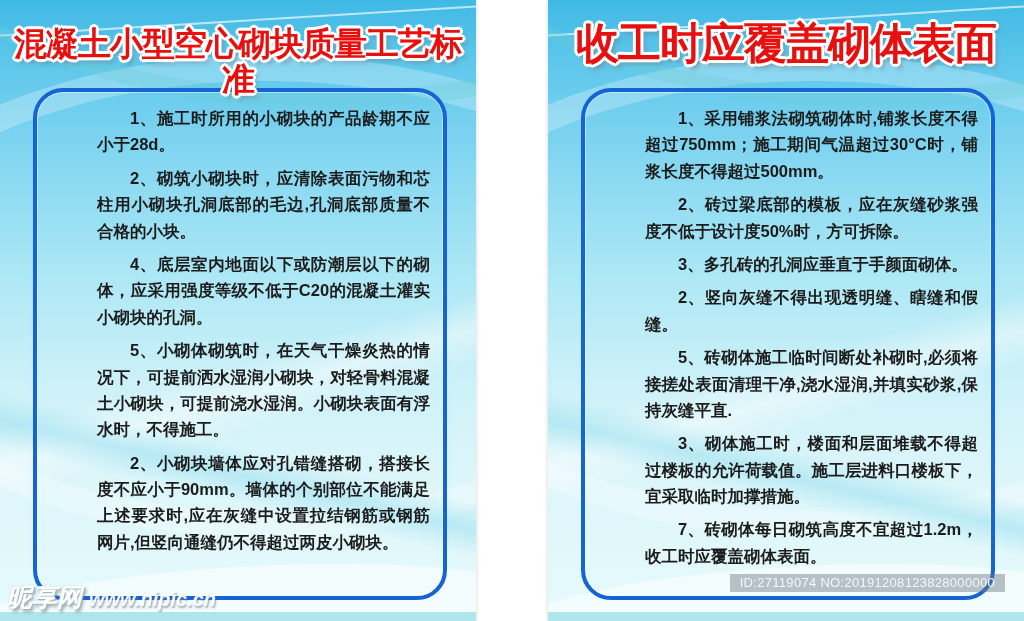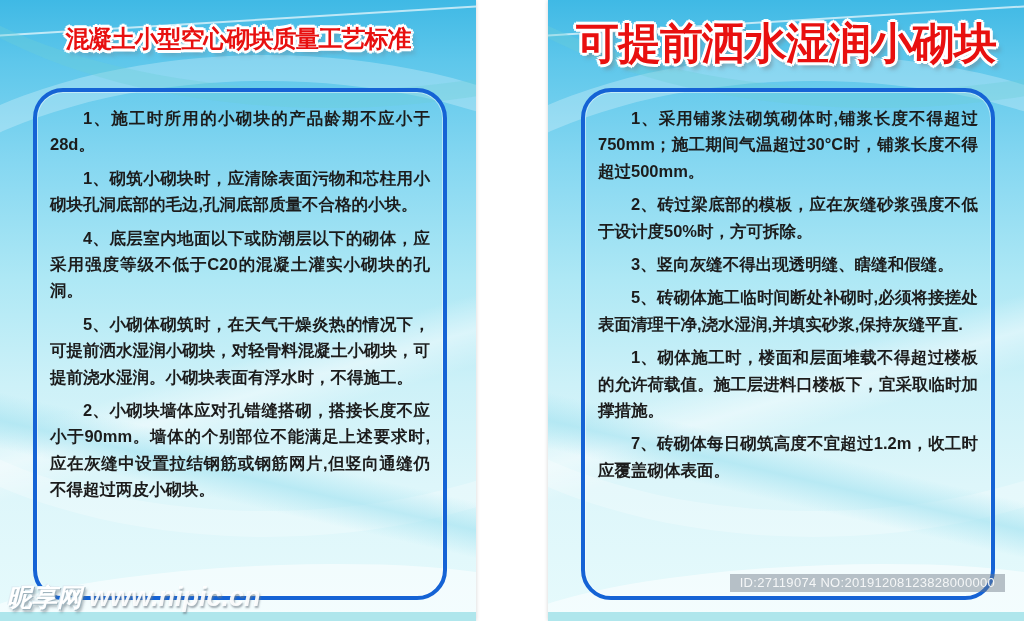--- a/index.html
+++ b/index.html
@@ -57,46 +57,46 @@
   
   .poster-title{
     position:relative;z-index:2;
     text-align:center;font-weight:900;line-height:1.1;
     color:#e8100f;letter-spacing:-1px;
     text-shadow:
       -2px -2px 0 #fff, 2px -2px 0 #fff, -2px 2px 0 #fff, 2px 2px 0 #fff,
       -3px 0 0 #fff, 3px 0 0 #fff, 0 -3px 0 #fff, 0 3px 0 #fff,
       4px 5px 4px rgba(110,120,130,.55);
   }
-  .poster-left .poster-title{font-size:24px;margin:26px 4px 0;}
+  .poster-left .poster-title{font-size:33px;margin:26px 4px 0;}
   .poster-right .poster-title{font-size:43px;margin:20px 4px 0;}
   
   .panel{
     position:absolute;z-index:1;left:33px;top:88px;
     width:414px;height:512px;box-sizing:border-box;
     border:4px solid #1563d5;border-radius:30px;
     box-shadow:inset 0 0 0 1px rgba(255,255,255,.45);
   }
   .panel-body{
     padding:13px 13px 0 13px;
     font-size:16.5px;font-weight:700;color:#1c1c1c;
-    line-height:1.6;text-align:justify;
+    line-height:1.6;text-align:justify;margin-left:47px;
   }
   .panel-body p{margin:0 0 7px 0;text-indent:2em;}
   
   .wm-logo{
     position:absolute;left:7px;bottom:7px;z-index:5;
     display:flex;align-items:baseline;gap:7px;font-style:italic;
   }
   .wm-logo .cn{
     font-size:25px;font-weight:900;color:#ffffff;
     text-shadow:1px 1px 0 #9fb3bd,-1px -1px 0 #dfeef4,2px 3px 3px rgba(100,115,125,.6);
   }
   .wm-logo .url{
-    font-size:27px;font-weight:700;color:rgba(255,255,255,.92);
+    font-size:20px;font-weight:700;color:rgba(255,255,255,.92);
     text-shadow:1px 2px 2px rgba(110,125,135,.65);
     font-style:italic;
   }
   .wm-id{
     position:absolute;right:19px;bottom:29px;z-index:5;
     height:16px;line-height:16px;padding:1px 10px;
     background:rgba(108,120,132,.45);
     color:#f4f6f7;font-size:13px;letter-spacing:.3px;white-space:nowrap;
   }
 </style>
@@ -111,47 +111,48 @@
     <div class="w-arc2"></div>
     <div class="w-band1"></div>
     <div class="w-band2"></div>
     <div class="w-bottom"></div>
 
     <div class="poster-title">混凝土小型空心砌块质量工艺标准</div>
 
     <div class="panel">
       <div class="panel-body">
         <p>1、施工时所用的小砌块的产品龄期不应小于28d。</p>
-        <p>1、砌筑小砌块时，应清除表面污物和芯柱用小砌块孔洞底部的毛边,孔洞底部质量不合格的小块。</p>
+        <p>2、砌筑小砌块时，应清除表面污物和芯柱用小砌块孔洞底部的毛边,孔洞底部质量不合格的小块。</p>
         <p>4、底层室内地面以下或防潮层以下的砌体，应采用强度等级不低于C20的混凝土灌实小砌块的孔洞。</p>
         <p>5、小砌体砌筑时，在天气干燥炎热的情况下，可提前洒水湿润小砌块，对轻骨料混凝土小砌块，可提前浇水湿润。小砌块表面有浮水时，不得施工。</p>
         <p>2、小砌块墙体应对孔错缝搭砌，搭接长度不应小于90mm。墙体的个别部位不能满足上述要求时,应在灰缝中设置拉结钢筋或钢筋网片,但竖向通缝仍不得超过两皮小砌块。</p>
       </div>
     </div>
 
     <div class="poster-bottom-strip"></div>
   </div>
 
   <div class="poster poster-right">
     <div class="w-line"></div>
     <div class="w-arc"></div>
     <div class="w-arc2"></div>
     <div class="w-band1"></div>
     <div class="w-band2"></div>
     <div class="w-bottom"></div>
 
-    <div class="poster-title">可提前洒水湿润小砌块</div>
+    <div class="poster-title">收工时应覆盖砌体表面</div>
 
     <div class="panel">
       <div class="panel-body">
         <p>1、采用铺浆法砌筑砌体时,铺浆长度不得超过750mm；施工期间气温超过30°C时，铺浆长度不得超过500mm。</p>
         <p>2、砖过梁底部的模板，应在灰缝砂浆强度不低于设计度50%时，方可拆除。</p>
-        <p>3、竖向灰缝不得出现透明缝、瞎缝和假缝。</p>
+        <p>3、多孔砖的孔洞应垂直于手颜面砌体。</p>
+        <p>2、竖向灰缝不得出现透明缝、瞎缝和假缝。</p>
         <p>5、砖砌体施工临时间断处补砌时,必须将接搓处表面清理干净,浇水湿润,并填实砂浆,保持灰缝平直.</p>
-        <p>1、砌体施工时，楼面和层面堆载不得超过楼板的允许荷载值。施工层进料口楼板下，宜采取临时加撑措施。</p>
+        <p>3、砌体施工时，楼面和层面堆载不得超过楼板的允许荷载值。施工层进料口楼板下，宜采取临时加撑措施。</p>
         <p>7、砖砌体每日砌筑高度不宜超过1.2m，收工时应覆盖砌体表面。</p>
       </div>
     </div>
 
     <div class="poster-bottom-strip"></div>
   </div>
 
   <div class="wm-logo">
     <span class="cn">昵享网</span>
     <span class="url">www.nipic.cn</span>

